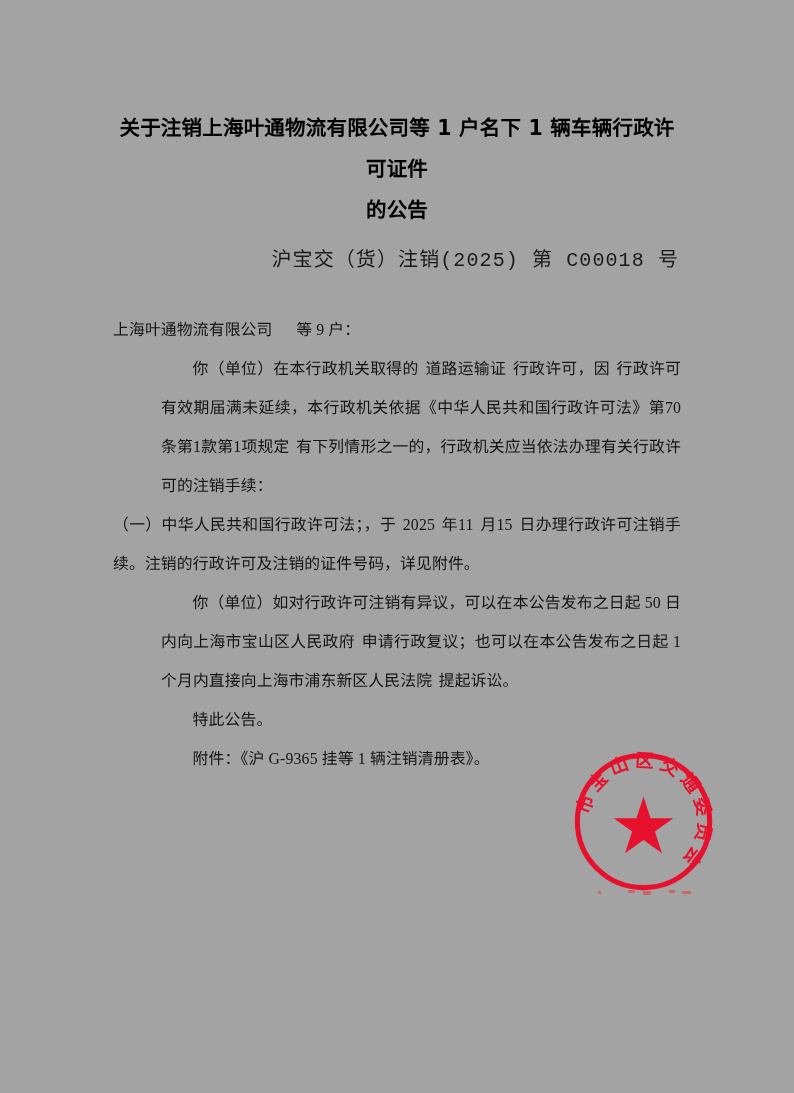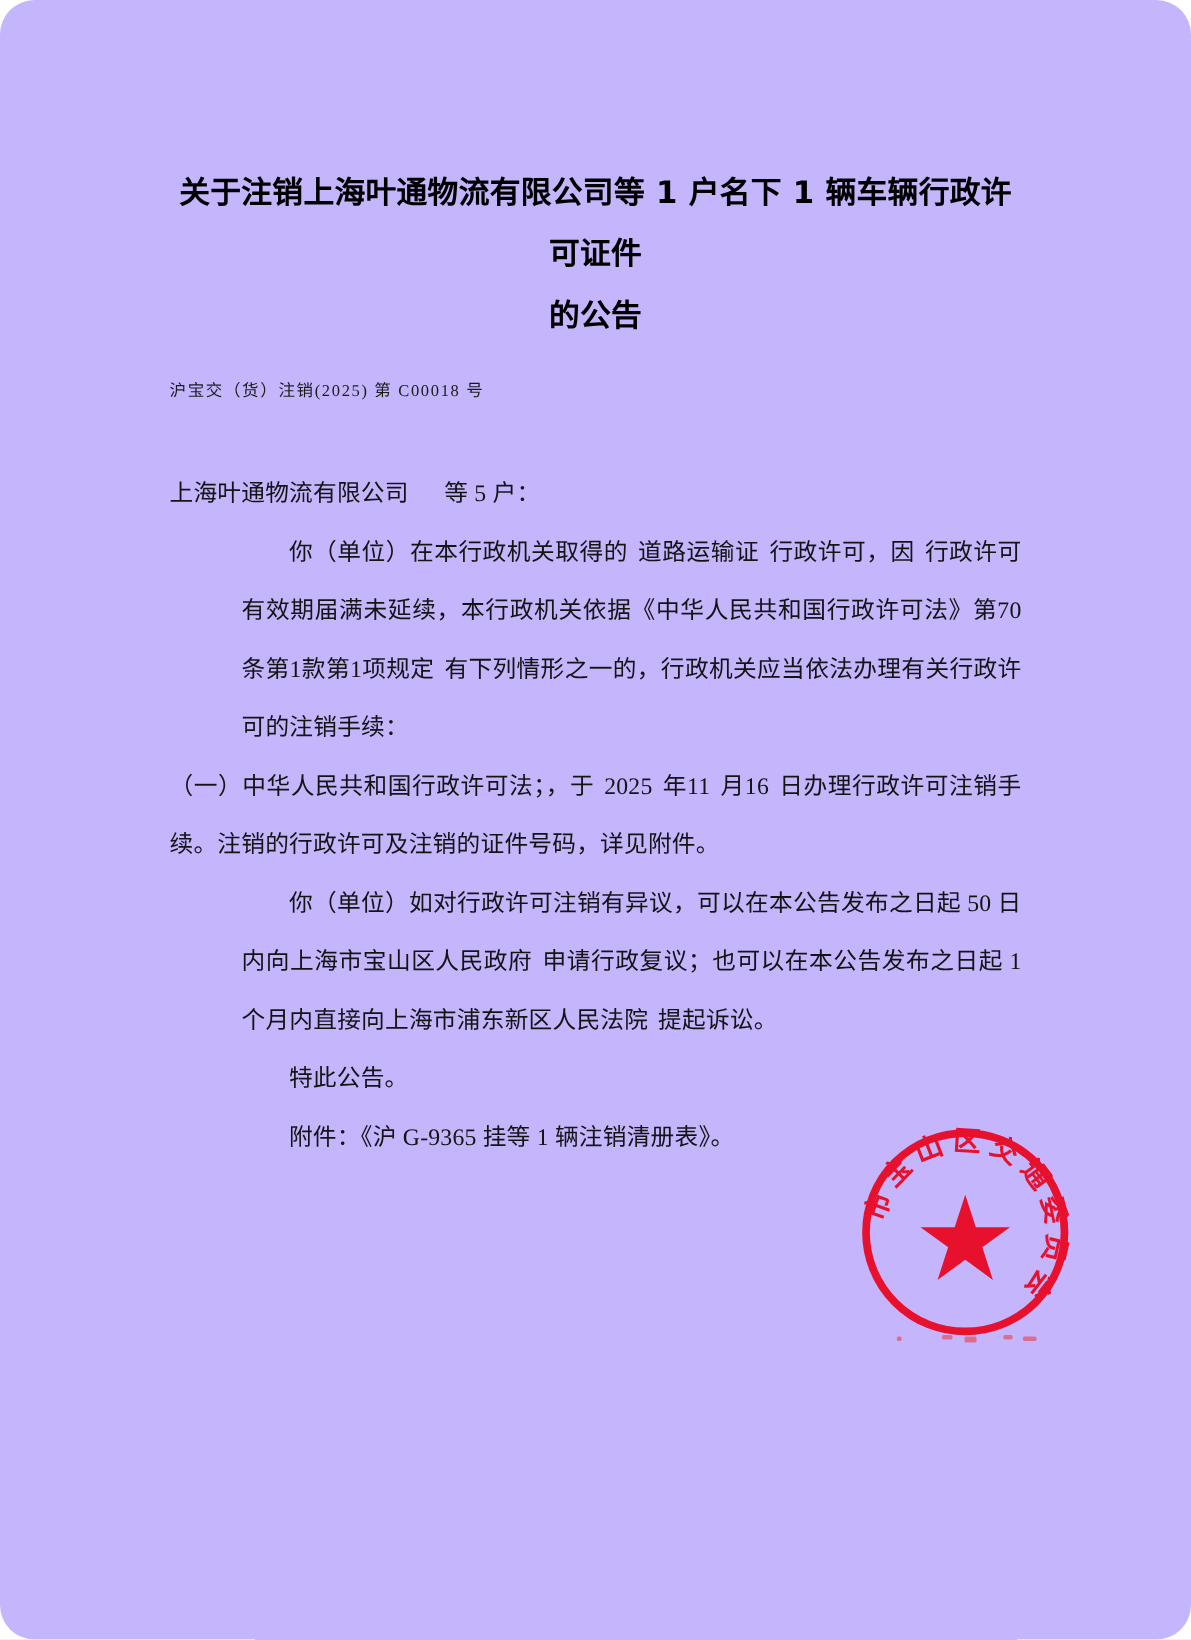--- a/index.html
+++ b/index.html
@@ -11,24 +11,23 @@
   body {
     font-family: "Liberation Serif", "DejaVu Serif", serif;
     color: #1a1a1a;
     -webkit-font-smoothing: antialiased;
   }
   .page {
     position: relative;
     width: 794px;
     height: 1093px;
     margin: 0 auto;
-    background: #c4b5fd;
+    background: #a3a3a3;
     overflow: hidden;
     box-sizing: border-box;
-    border-radius: 23px;
   }
   .content {
     position: absolute;
     left: 113px;
     top: 0;
     width: 568px;
   }
 
   
   .doc-title {
@@ -41,25 +40,27 @@
     text-align: center;
     letter-spacing: 0.2px;
     color: #000000;
   }
   .doc-title .ln2 { display: block; }
 
   
   .doc-number {
     margin: 0;
     padding-top: 17px;
-    font-size: 11px;
+    text-align: right;
+    font-size: 20px;
     line-height: 26px;
     letter-spacing: 1.1px;
     color: #1a1a1a;
     padding-right: 2px;
+    font-family: Liberation Mono, monospace;
   }
 
   
   .body-block { padding-top: 36px; }
 
   p.para {
     margin: 0;
     font-size: 15.8px;
     line-height: 39px;
     text-align: justify;
@@ -135,29 +136,29 @@
     <h1 class="doc-title">
       <span>关于注销上海叶通物流有限公司等 1 户名下 1 辆车辆行政许可证件</span>
       <span class="ln2">的公告</span>
     </h1>
 
     <div class="doc-number">沪宝交（货）注销(2025) 第 C00018 号</div>
 
     <div class="body-block">
 
       <p class="para">
-        <span class="u">上海叶通物流有限公司</span><span class="sp-wide"></span><span class="u">等 5 户：</span>
+        <span class="u">上海叶通物流有限公司</span><span class="sp-wide"></span><span class="u">等 9 户：</span>
       </p>
 
       <p class="para indent">
         <span>你（单位）在本行政机关取得的</span><span class="sp"></span><span class="u">道路运输证</span><span class="sp"></span><span>行政许可，因</span><span class="sp"></span><span class="u">行政许可有效期届满未延续</span><span>，本行政机关依据</span><span class="u">《中华人民共和国行政许可法》</span><span>第</span><span class="u">70</span><span>条第</span><span class="u">1</span><span>款第</span><span class="u">1</span><span>项规定</span><span class="sp"></span><span class="u">有下列情形之一的，行政机关应当依法办理有关行政许可的注销手续：</span>
       </p>
 
       <p class="para">
-        <span class="u">（一）中华人民共和国行政许可法；</span><span>，于</span><span class="sp"></span><span class="u">2025</span><span class="sp"></span><span>年</span><span class="u">11</span><span class="sp"></span><span>月</span><span class="u">16</span><span class="sp"></span><span>日办理行政许可注销手续。注销的行政许可及注销的证件号码，详见附件。</span>
+        <span class="u">（一）中华人民共和国行政许可法；</span><span>，于</span><span class="sp"></span><span class="u">2025</span><span class="sp"></span><span>年</span><span class="u">11</span><span class="sp"></span><span>月</span><span class="u">15</span><span class="sp"></span><span>日办理行政许可注销手续。注销的行政许可及注销的证件号码，详见附件。</span>
       </p>
 
       <p class="para indent">
         <span>你（单位）如对行政许可注销有异议，可以在本公告发布之日起 50 日内向</span><span class="u">上海市宝山区人民政府</span><span class="sp"></span><span>申请行政复议；也可以在本公告发布之日起 1 个月内直接向</span><span class="u">上海市浦东新区人民法院</span><span class="sp"></span><span>提起诉讼。</span>
       </p>
 
       <p class="para indent">特此公告。</p>
 
       <p class="para indent">附件：《沪 G-9365 挂等 1 辆注销清册表》。</p>
 

